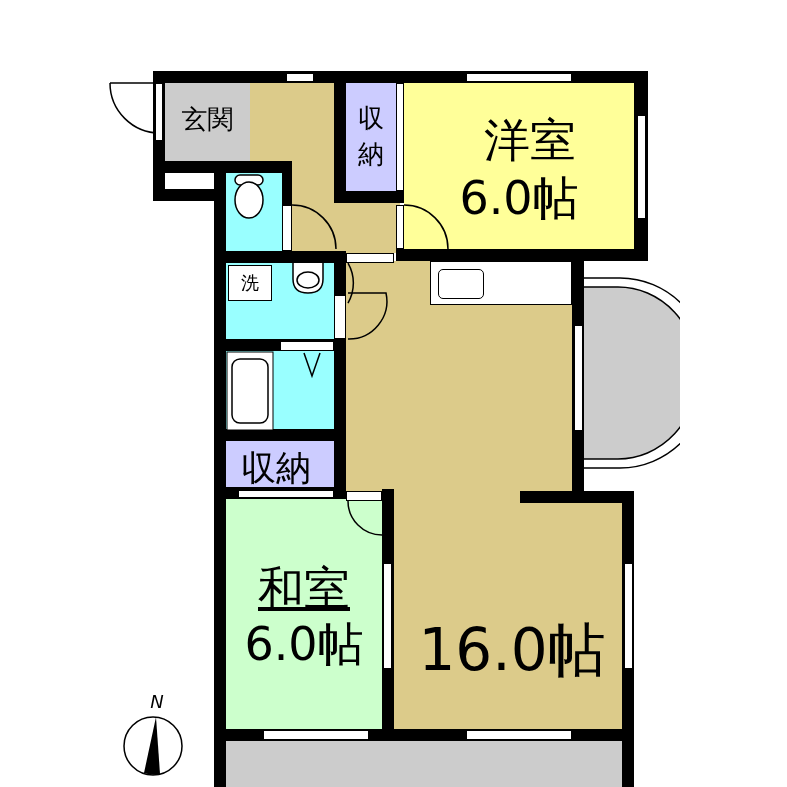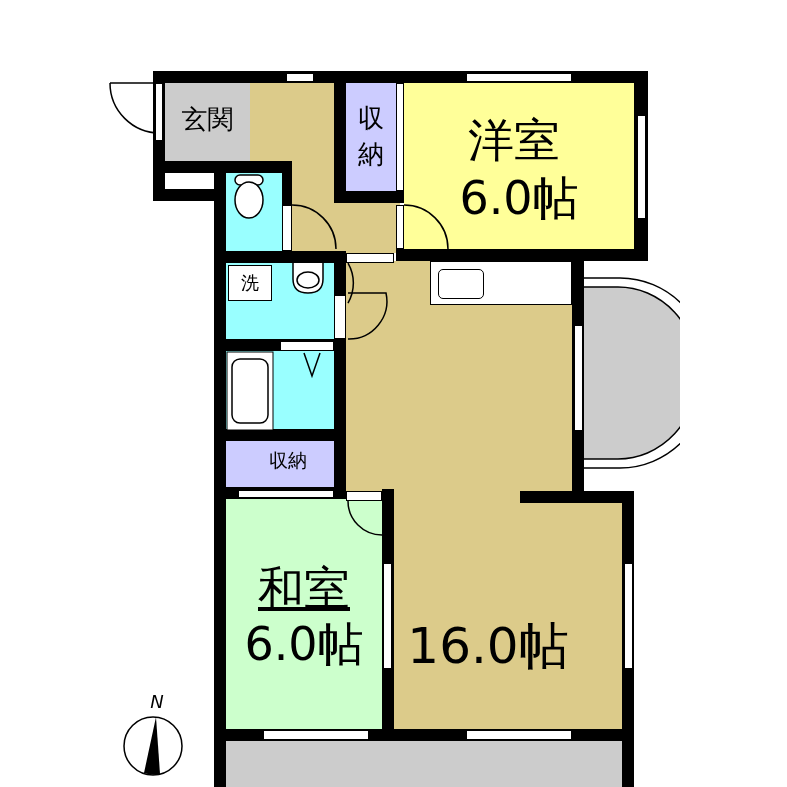--- a/index.html
+++ b/index.html
@@ -131,27 +131,27 @@
   </svg>
   <svg class="abs" style="left:300px;top:308px;" width="30" height="30">
     <path d="M4 2 L12 25 L20 2" fill="none" stroke="#000" stroke-width="1.5"></path>
   </svg>
   <div class="abs" style="left:430px;top:218px;width:142px;height:44px;background:#fff;border:1px solid #000;box-sizing:border-box;"></div>
   <div class="abs" style="left:438px;top:226px;width:46px;height:30px;background:#fff;border:1.5px solid #000;border-radius:5px;box-sizing:border-box;"></div>
 
   <div class="label" style="left:165px;top:63px;width:85px;font-size:26px;">玄関</div>
   <div class="label" style="left:346px;top:62px;width:50px;font-size:26px;">収</div>
   <div class="label" style="left:346px;top:98px;width:50px;font-size:26px;">納</div>
-  <div class="label" style="left:392px;top:74px;width:244px;font-size:46px;text-align:center;">洋室</div>
+  <div class="label" style="left:408px;top:74px;width:244px;font-size:46px;text-align:center;">洋室</div>
   <div class="label" style="left:404px;top:132px;width:230px;font-size:46px;">6.0帖</div>
   <div class="label" style="left:228px;top:231px;width:44px;font-size:18px;">洗</div>
-  <div class="label" style="left:226px;top:408px;width:124px;font-size:19px;">収納</div>
+  <div class="label" style="left:214px;top:408px;width:124px;font-size:35px;">収納</div>
   <div class="label" style="left:226px;top:522px;width:156px;font-size:46px;text-decoration:underline;">和室</div>
   <div class="label" style="left:222px;top:578px;width:164px;font-size:46px;">6.0帖</div>
-  <div class="label" style="left:392px;top:578px;width:192px;font-size:50px;">16.0帖</div>
+  <div class="label" style="left:416px;top:578px;width:192px;font-size:58px;">16.0帖</div>
 
   <div class="label" style="left:145px;top:650px;width:24px;font-size:18px;font-style:italic;">N</div>
   <svg class="abs" style="left:120px;top:670px;" width="66" height="66">
     <circle cx="33" cy="33" r="29" fill="#fff" stroke="#000" stroke-width="1.5"></circle>
     <path d="M36 4 L24 60 Q32 63 40 61 Z" fill="#000"></path>
   </svg>
 
 </div>
 
 </body></html>

